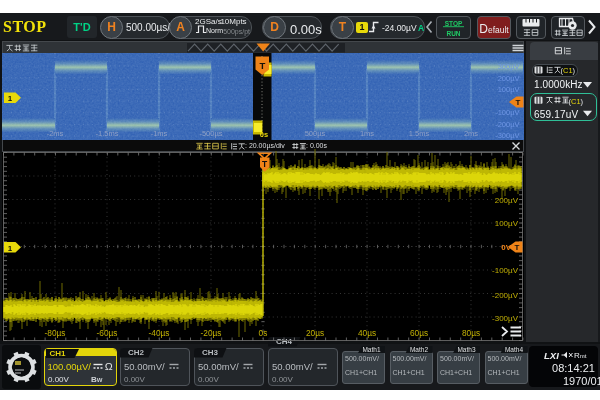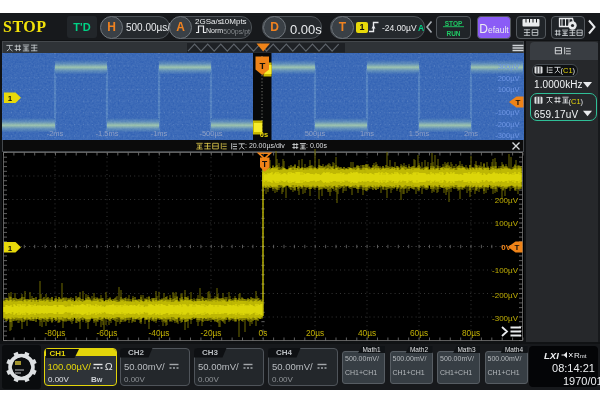--- a/index.html
+++ b/index.html
@@ -23,21 +23,21 @@
 <div class="abs" style="left:290px;top:22px;color:#e9ebed;font-size:13px">0.00s</div>
 <div class="abs" style="left:330px;top:16px;width:95px;height:23px;background:#25292d;border:1px solid #4d5257;border-radius:11px"></div>
 <div class="abs" style="left:331px;top:16px;width:23px;height:23px;background:#3a4046;border:1.5px solid #70767c;border-radius:50%;color:#ef8220;font-weight:bold;font-size:12px;text-align:center;line-height:20px">T</div>
 <div class="abs" style="left:356px;top:21.5px;width:12px;height:11.5px;background:#e8d90a;border-radius:2px;color:#101010;font-weight:bold;font-size:9px;text-align:center;line-height:11.5px">1</div>
 <div class="abs" style="left:382px;top:23px;color:#e9ebed;font-size:8.5px">-24.00µV</div>
 <div class="abs" style="left:418px;top:22.5px;color:#00d285;font-size:8.5px;font-weight:bold">A</div>
 <div class="abs" style="left:436px;top:15.5px;width:35px;height:23px;background:#202428;border:1px solid #53585d;border-radius:4px;text-align:center">
   <div style="color:#1fca65;font-size:6.5px;font-weight:bold;margin-top:3px">STOP</div>
   <div style="color:#1fca65;font-size:6.5px;font-weight:bold;margin-top:3.5px">RUN</div>
   </div>
-<div class="abs" style="left:477px;top:15.5px;width:34px;height:23px;background:#8b5cf6;border:1px solid #53585d;border-radius:4px;text-align:center;line-height:21px;color:#eceef0"><span style="font-size:12px">D</span><span style="font-size:8.5px">efault</span></div>
+<div class="abs" style="left:477px;top:15.5px;width:34px;height:23px;background:#7f1d1d;border:1px solid #53585d;border-radius:4px;text-align:center;line-height:21px;color:#eceef0"><span style="font-size:12px">D</span><span style="font-size:8.5px">efault</span></div>
 <div class="abs" style="left:516px;top:15.5px;width:30px;height:23px;background:#202428;border:1px solid #53585d;border-radius:4px"></div>
 <div class="abs" style="left:551px;top:15.5px;width:34px;height:23px;background:#202428;border:1px solid #53585d;border-radius:4px"></div>
 
 <div class="abs" style="left:2px;top:41px;width:522px;height:111px;background:#0b0b0b;border:1px solid #44484c"></div>
 <div class="abs" style="left:3px;top:42px;width:520px;height:11px;background:#2f3337"></div>
 
 <div class="abs" style="left:245px;top:142px;color:#dcdee0;font-size:7px">: 20.00µs/div</div>
 <div class="abs" style="left:306px;top:142px;color:#dcdee0;font-size:7px">: 0.00s</div>
 
 <div class="abs" style="left:2px;top:152px;width:522px;height:189px;background:#000"></div>
@@ -64,21 +64,21 @@
 <div class="abs" style="left:91px;top:374.5px;color:#ced2d6;font-size:8px;font-weight:bold">B<span style="font-size:6px">W</span></div>
 <div class="abs" style="left:119.5px;top:348px;width:70px;height:38px;background:#23272b;border:1px solid #4f545a;border-radius:4px"></div>
 <div class="abs" style="left:119.5px;top:348px;width:33px;height:9.5px;background:#0e1013;border-radius:3px 0 0 0;clip-path:polygon(0 0,100% 0,calc(100% - 4px) 100%,0 100%);color:#b9bdc1;font-weight:bold;font-size:8px;text-align:center;line-height:9.5px">CH2</div>
 <div class="abs" style="left:124.0px;top:361px;color:#b9bdc1;font-size:9.5px">50.00mV/</div>
 <div class="abs" style="left:124.0px;top:374.5px;color:#8f9397;font-size:8px">0.00V</div>
 <div class="abs" style="left:193.5px;top:348px;width:70px;height:38px;background:#23272b;border:1px solid #4f545a;border-radius:4px"></div>
 <div class="abs" style="left:193.5px;top:348px;width:33px;height:9.5px;background:#0e1013;border-radius:3px 0 0 0;clip-path:polygon(0 0,100% 0,calc(100% - 4px) 100%,0 100%);color:#b9bdc1;font-weight:bold;font-size:8px;text-align:center;line-height:9.5px">CH3</div>
 <div class="abs" style="left:198.0px;top:361px;color:#b9bdc1;font-size:9.5px">50.00mV/</div>
 <div class="abs" style="left:198.0px;top:374.5px;color:#8f9397;font-size:8px">0.00V</div>
 <div class="abs" style="left:267.5px;top:348px;width:70px;height:38px;background:#23272b;border:1px solid #4f545a;border-radius:4px"></div>
-<div class="abs" style="left:267.5px;top:348px;width:33px;height:9.5px;background:#0e1013;border-radius:3px 0 0 0;clip-path:polygon(0 0,100% 0,calc(100% - 4px) 100%,0 100%);color:#b9bdc1;font-weight:bold;font-size:8px;text-align:center;line-height:9.5px">CH4</div>
+<div class="abs" style="left:267.5px;top:337px;width:33px;height:9.5px;background:#0e1013;border-radius:3px 0 0 0;clip-path:polygon(0 0,100% 0,calc(100% - 4px) 100%,0 100%);color:#b9bdc1;font-weight:bold;font-size:8px;text-align:center;line-height:9.5px">CH4</div>
 <div class="abs" style="left:272.0px;top:361px;color:#b9bdc1;font-size:9.5px">50.00mV/</div>
 <div class="abs" style="left:272.0px;top:374.5px;color:#8f9397;font-size:8px">0.00V</div>
 <div class="abs" style="left:342px;top:351px;width:43px;height:33px;background:#373e44;border:1px solid #575d63;border-radius:3px"></div>
 <div class="abs" style="left:358px;top:345.5px;width:27px;height:7.5px;background:#101316;clip-path:polygon(4px 0,100% 0,100% 100%,0 100%);color:#dfe1e3;font-size:6.5px;text-align:center;line-height:7.5px">Math1</div>
 <div class="abs" style="left:345px;top:355px;color:#b4b8bc;font-size:7px">500.00mV/</div>
 <div class="abs" style="left:345px;top:369px;color:#b4b8bc;font-size:7px">CH1+CH1</div>
 <div class="abs" style="left:389.5px;top:351px;width:43px;height:33px;background:#373e44;border:1px solid #575d63;border-radius:3px"></div>
 <div class="abs" style="left:405.5px;top:345.5px;width:27px;height:7.5px;background:#101316;clip-path:polygon(4px 0,100% 0,100% 100%,0 100%);color:#dfe1e3;font-size:6.5px;text-align:center;line-height:7.5px">Math2</div>
 <div class="abs" style="left:392.5px;top:355px;color:#b4b8bc;font-size:7px">500.00mV/</div>
 <div class="abs" style="left:392.5px;top:369px;color:#b4b8bc;font-size:7px">CH1+CH1</div>

